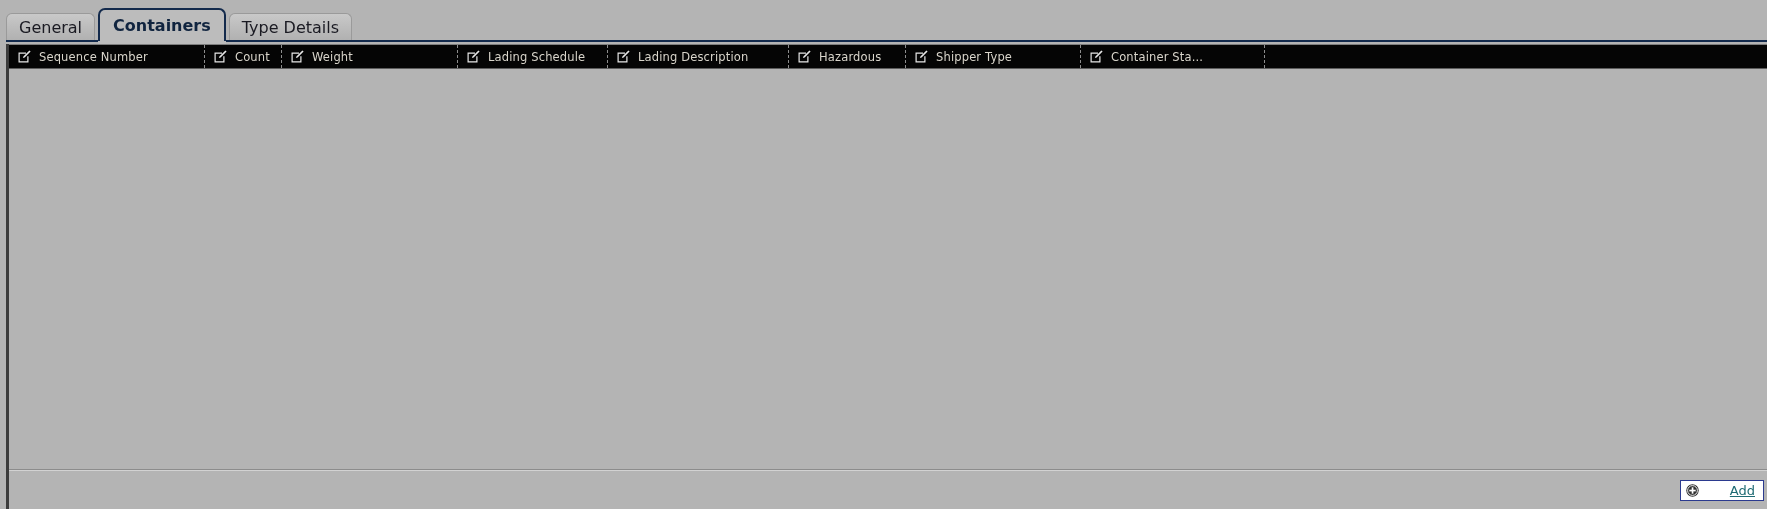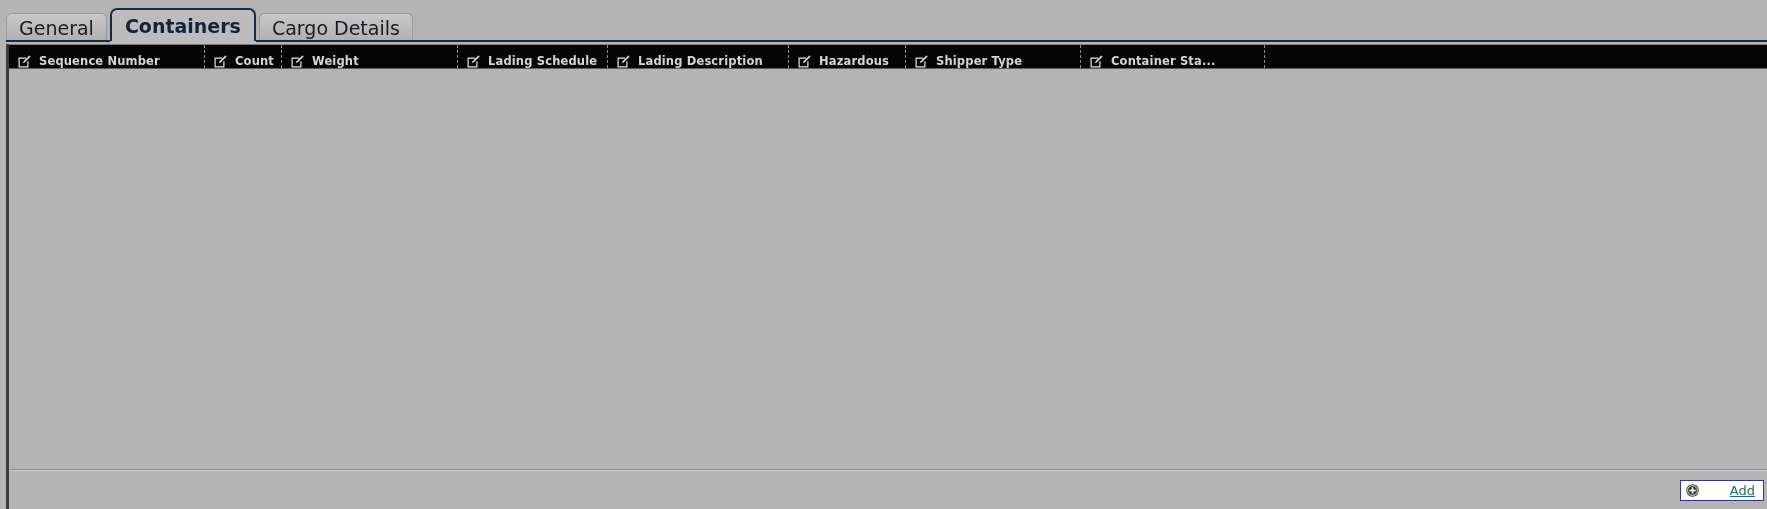--- a/index.html
+++ b/index.html
@@ -44,21 +44,21 @@
   }
   .tab {
     position: relative;
     display: flex;
     align-items: center;
     justify-content: center;
     height: 28px;
     padding: 0 12px;
     margin-right: 3px;
     box-sizing: border-box;
-    font-size: 19px;
+    font-size: 16px;
     color: #1a1a22;
     white-space: nowrap;
     border-radius: 6px 6px 0 0;
     background: linear-gradient(to bottom, #c9c9c9 0%, #bdbdbd 45%, #b0b0b0 100%);
     border: 1px solid #9a9a9a;
     border-bottom: none;
     cursor: default;
     user-select: none;
   }
   .tab.active {
@@ -110,27 +110,27 @@
     height: 25px;
     background: #050505;
     box-sizing: border-box;
     border-top: 1px solid #7d7d7d;
     border-bottom: 1px solid #5d5d5d;
     overflow: hidden;
   }
   .hcell {
     position: relative;
     display: flex;
-    align-items: flex-end;
+    align-items: center;
     height: 100%;
     box-sizing: border-box;
     padding-left: 9px;
     color: #d9d5cb;
     font-size: 11.5px;
-    font-weight: bold;
+    font-weight: normal;
     letter-spacing: 0.15px;
     white-space: nowrap;
     overflow: hidden;
     cursor: default;
     user-select: none;
     border-right: 1px dashed #8d8d8d;
   }
   .hcell:last-child { border-right: none; }
   .hcell .hlabel {
     overflow: hidden;
@@ -206,21 +206,21 @@
       <div class="tab">
         <span>General</span>
       </div>
 
 
       <div class="tab active">
         <span>Containers</span>
       </div>
 
       <div class="tab">
-        <span>Cargo Details</span>
+        <span>Type Details</span>
       </div>
 
     </div>
   </div>
 
   <div class="grid">
 
     <div class="grid-header">
 
       <div class="hcell" style="width:196px">

